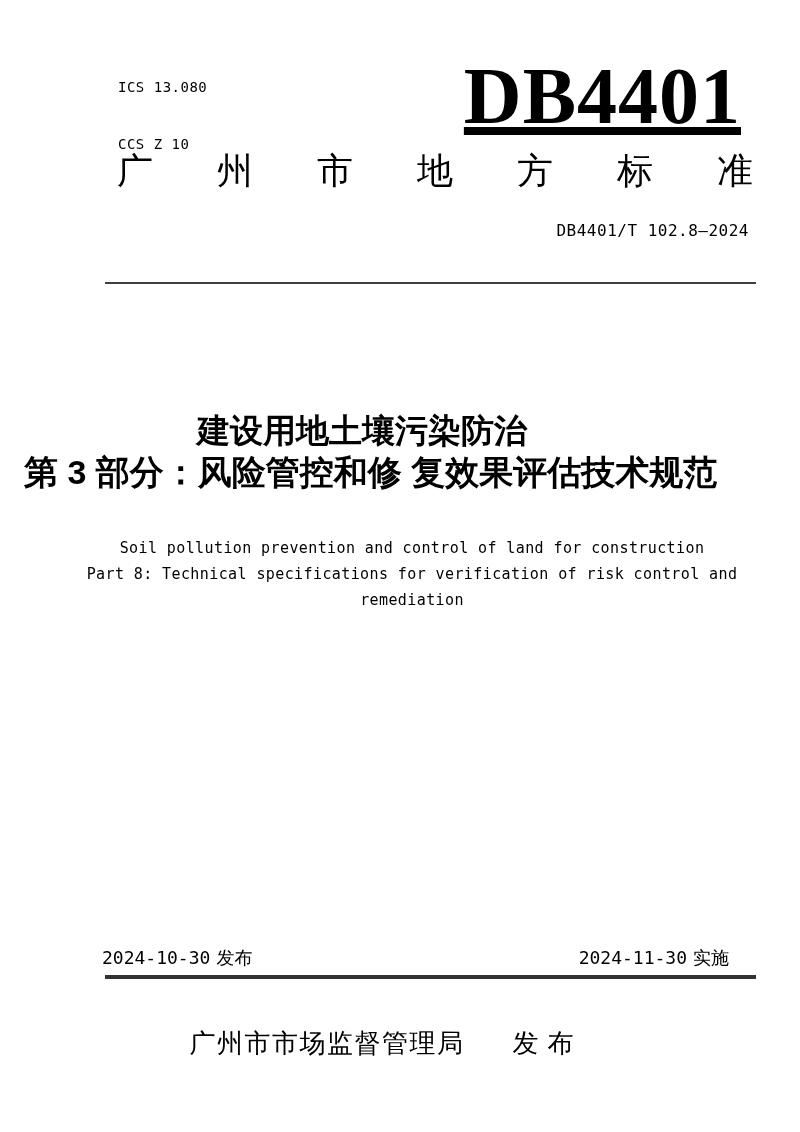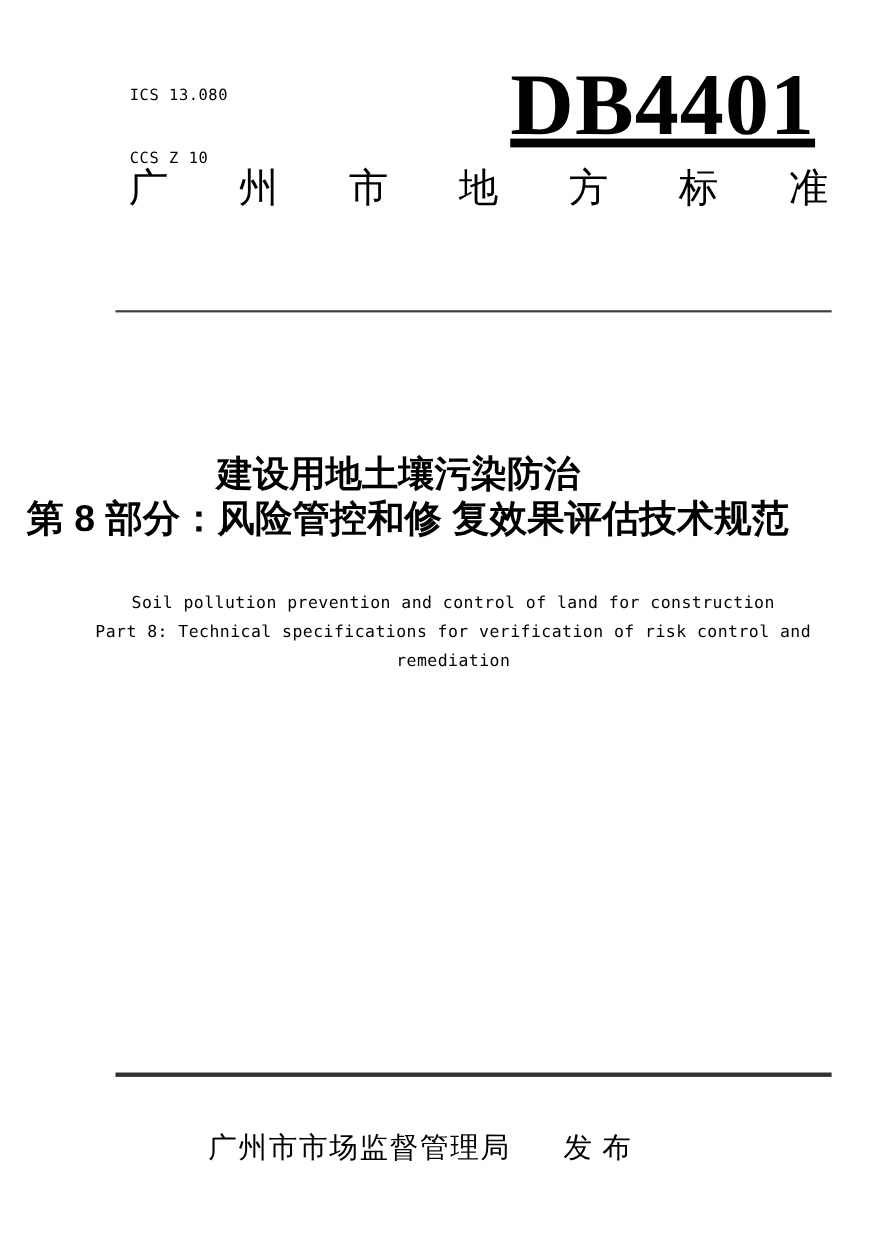--- a/index.html
+++ b/index.html
@@ -159,34 +159,43 @@
   <div class="std-type-row">
     <span>广</span>
     <span>州</span>
     <span>市</span>
     <span>地</span>
     <span>方</span>
     <span>标</span>
     <span>准</span>
   </div>
 
+  <div class="std-code">DB4401/T 102.8—2024</div>
 
   <div class="rule-thin"></div>
 
   <div class="title-cn">
     <div class="line1">建设用地土壤污染防治</div>
-    <div class="line2">第 8 部分：风险管控和修 复效果评估技术规范</div>
+    <div class="line2">第 3 部分：风险管控和修 复效果评估技术规范</div>
   </div>
 
   <div class="title-en">
     <div>Soil pollution prevention and control of land for construction</div>
     <div>Part 8: Technical specifications for verification of risk control and</div>
     <div>remediation</div>
   </div>
 
+  <div class="dates-row">
+    <div>
+      <span class="date-num">2024-10-30</span><span class="date-label">发布</span>
+    </div>
+    <div>
+      <span class="date-num">2024-11-30</span><span class="date-label">实施</span>
+    </div>
+  </div>
 
   <div class="rule-thick"></div>
 
   <div class="publisher-row">
     <span class="publisher-name">广州市市场监督管理局</span>
     <span class="publish-action">发 布</span>
   </div>
 
 </div>
 

